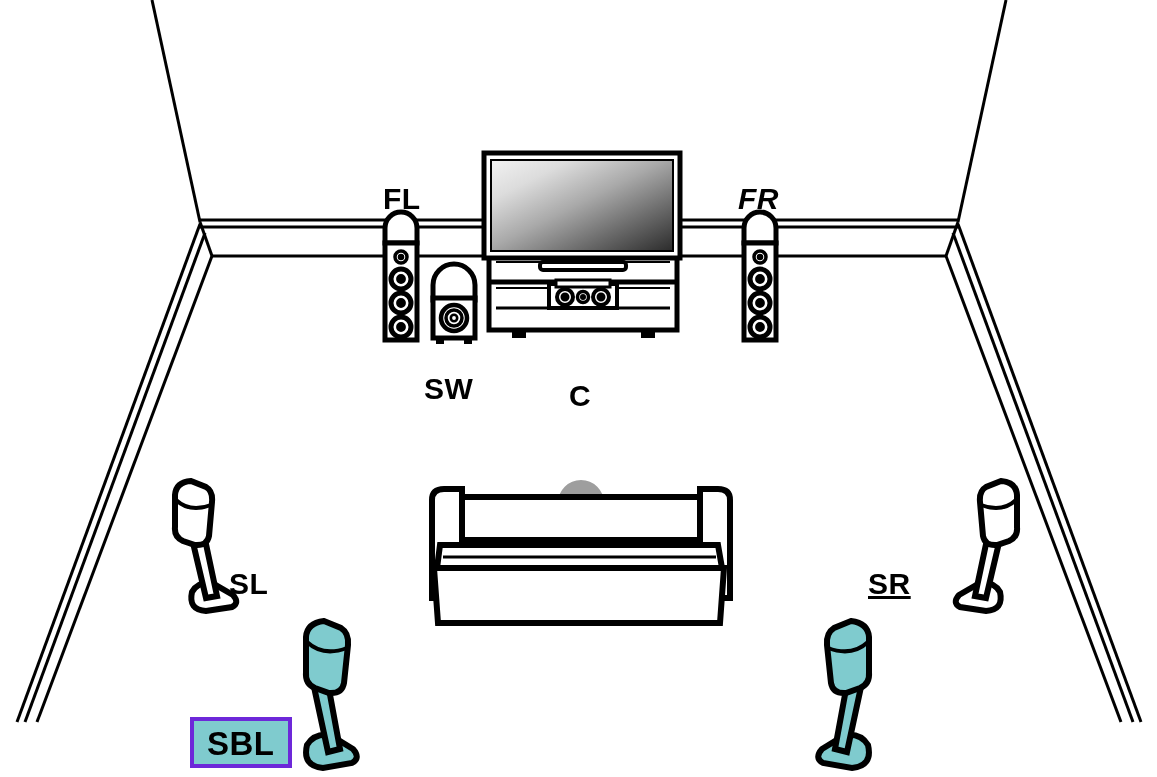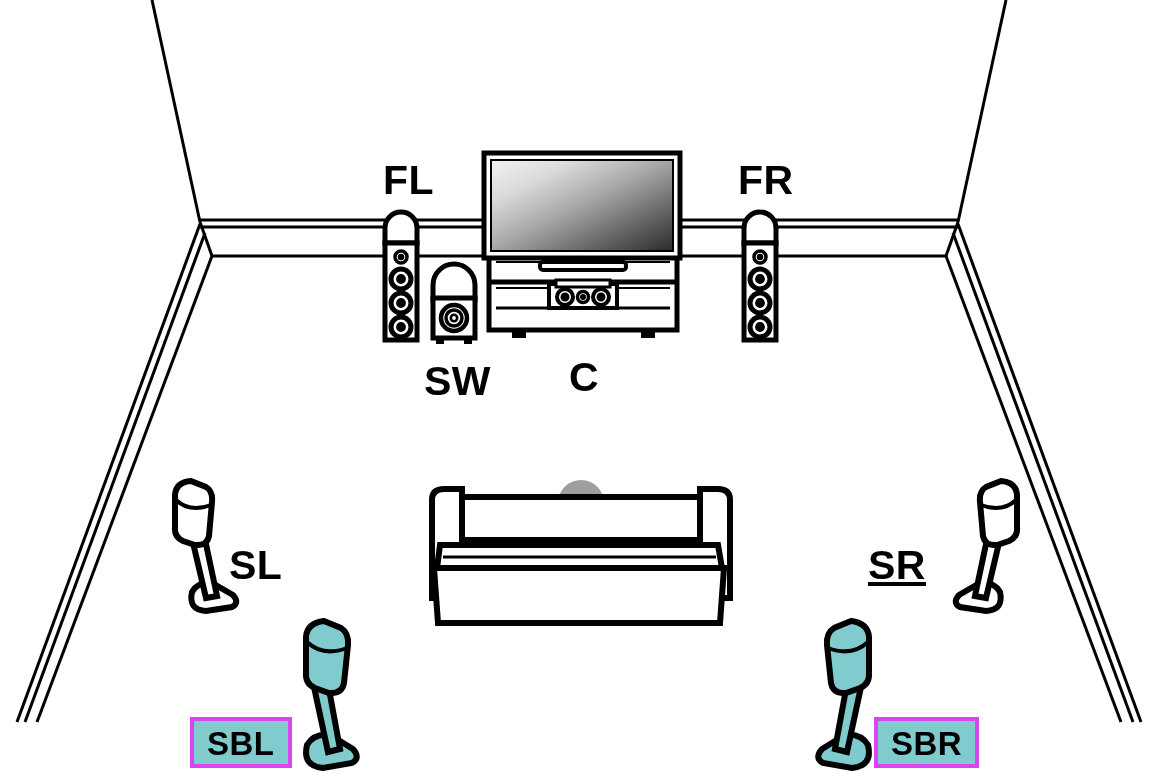--- a/index.html
+++ b/index.html
@@ -30,25 +30,26 @@
   .lbl {
     position: absolute;
     font-family: "Liberation Sans", sans-serif;
     font-weight: bold;
     color: #000000;
     white-space: nowrap;
     line-height: 1;
     letter-spacing: 0.5px;
   }
   .lbl-plain {
-    font-size: 41px;
+    font-size: 30px;
+    margin-top: 24px;
   }
   .lbl-box {
     font-size: 33px;
-    border: 4px solid #d946ef;
+    border: 4px solid #6d28d9;
     padding: 6px 13px 4px 13px;
   }
 </style>
 </head>
 <body>
 
 <div id="stage">
 
   <svg id="scene" viewBox="0 0 1157 777" width="1157" height="777">
 
@@ -208,27 +209,26 @@
       <path d="M 307 745 Q 302 766 323 768 L 352 763 Q 361 758 353 749 L 330 735 Q 314 733 307 745 Z" fill="#7FCBCE" stroke="#000000" stroke-width="6" transform="translate(-18,0)"></path>
       <path d="M 311 673 L 326 673 L 340 749 L 328 752 Z" fill="#7FCBCE" stroke="#000000" stroke-width="6" transform="translate(-18,0)"></path>
       <path d="M 306 637 Q 307 623 324 621 L 341 628 Q 349 633 348 645 L 344 683 Q 342 694 329 693 L 315 688 Q 305 684 306 672 Z" fill="#7FCBCE" stroke="#000000" stroke-width="6" transform="translate(-18,0)"></path>
       <path d="M 307 642 Q 323 657 347 648" fill="none" stroke="#000000" stroke-width="4" transform="translate(-18,0)"></path>
     </g>
 
   </svg>
 
   <div class="lbl lbl-plain" style="left:383px; top:160px;">FL</div>
 
-  <div class="lbl lbl-plain" style="left:738px; top:160px;">FR</div>
-
-  <div class="lbl lbl-plain" style="left:424px; top:361px;">SW</div>
+  <div class="lbl lbl-plain" style="left:738px; top:160px;font-style:italic;">FR</div>
+
+  <div class="lbl lbl-plain" style="left:424px; top:350px;">SW</div>
 
   <div class="lbl lbl-plain" style="left:569px; top:357px;">C</div>
 
   <div class="lbl lbl-plain" style="left:229px; top:545px;">SL</div>
 
   <div class="lbl lbl-plain" style="left:868px; top:545px;text-decoration:underline;">SR</div>
 
   <div class="lbl lbl-box" style="left:190px; top:717px; background:#7FCBCE;">SBL</div>
 
-  <div class="lbl lbl-box" style="left:874px; top:717px; background:#7FCBCE;">SBR</div>
 
 </div>
 
 </body></html>

